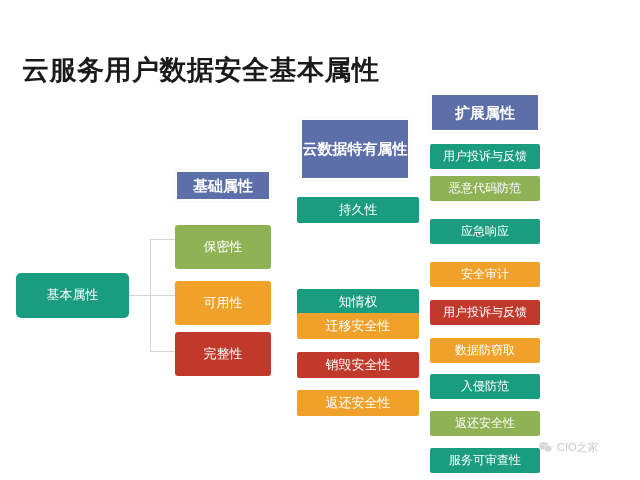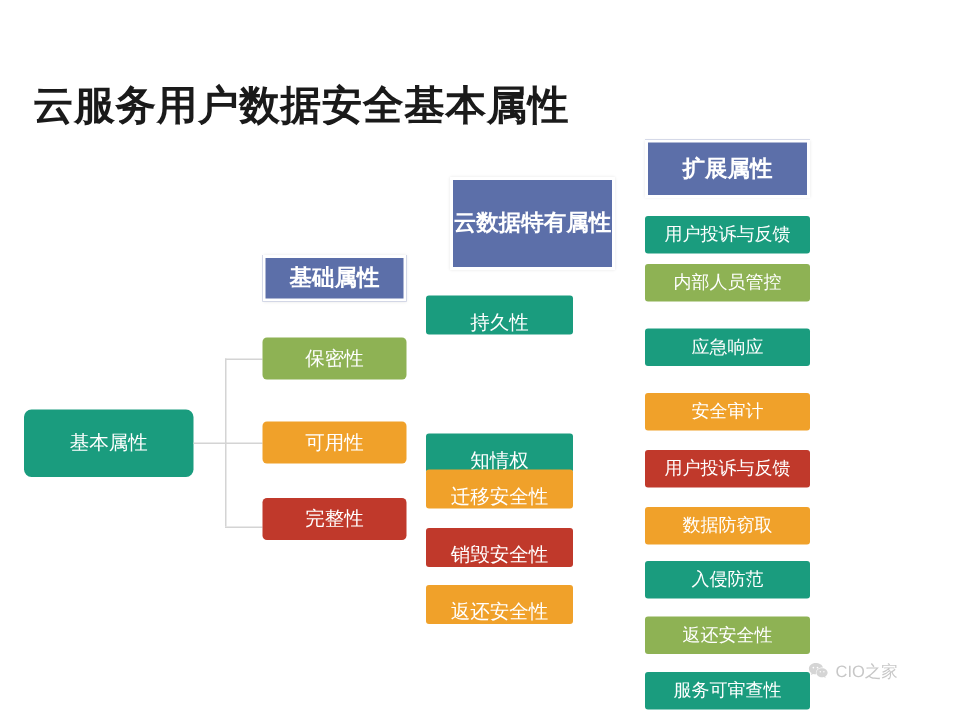--- a/index.html
+++ b/index.html
@@ -58,44 +58,43 @@
   }
   #col1-root {
     left: 16px; top: 273px;
     width: 113px; height: 45px;
     font-size: 13px;
     border-radius: 5px;
   }
   .col1-item {
     left: 175px;
     width: 96px;
-    height: 28px;
+    height: 44px;
     font-size: 13px;
     border-radius: 3px;
   }
 
   
   .conn {
     position: absolute;
     background: #d4d4d4;
   }
 
   
   #col2-header {
     left: 300px; top: 118px;
     width: 110px; height: 62px;
     font-size: 15px;
   }
   .col2-item {
-    left: 284px;
-    width: 98px;
+    left: 297px;
+    width: 122px;
     height: 26px;
     font-size: 13px;
     border-radius: 2px;
-    align-items: flex-end;
   }
 
   
   #col3-header {
     left: 430px; top: 93px;
     width: 110px; height: 39px;
     font-size: 15px;
   }
   .col3-item {
     left: 430px;
@@ -173,21 +172,21 @@
   <div class="box col2-item" style="top: 390px; background: rgb(240, 161, 42);">
     <span>返还安全性</span>
   </div>
 
   <div class="box header-box" id="col3-header" style="background: rgb(92, 111, 169);">扩展属性</div>
 
   <div class="box col3-item" style="top: 144px; background: rgb(26, 156, 126);">
     <span>用户投诉与反馈</span>
   </div>
   <div class="box col3-item" style="top: 176px; background: rgb(142, 178, 84);">
-    <span>内部人员管控</span>
+    <span>恶意代码防范</span>
   </div>
   <div class="box col3-item" style="top: 219px; background: rgb(26, 156, 126);">
     <span>应急响应</span>
   </div>
   <div class="box col3-item" style="top: 262px; background: rgb(240, 161, 42);">
     <span>安全审计</span>
   </div>
   <div class="box col3-item" style="top: 300px; background: rgb(192, 57, 43);">
     <span>用户投诉与反馈</span>
   </div>

